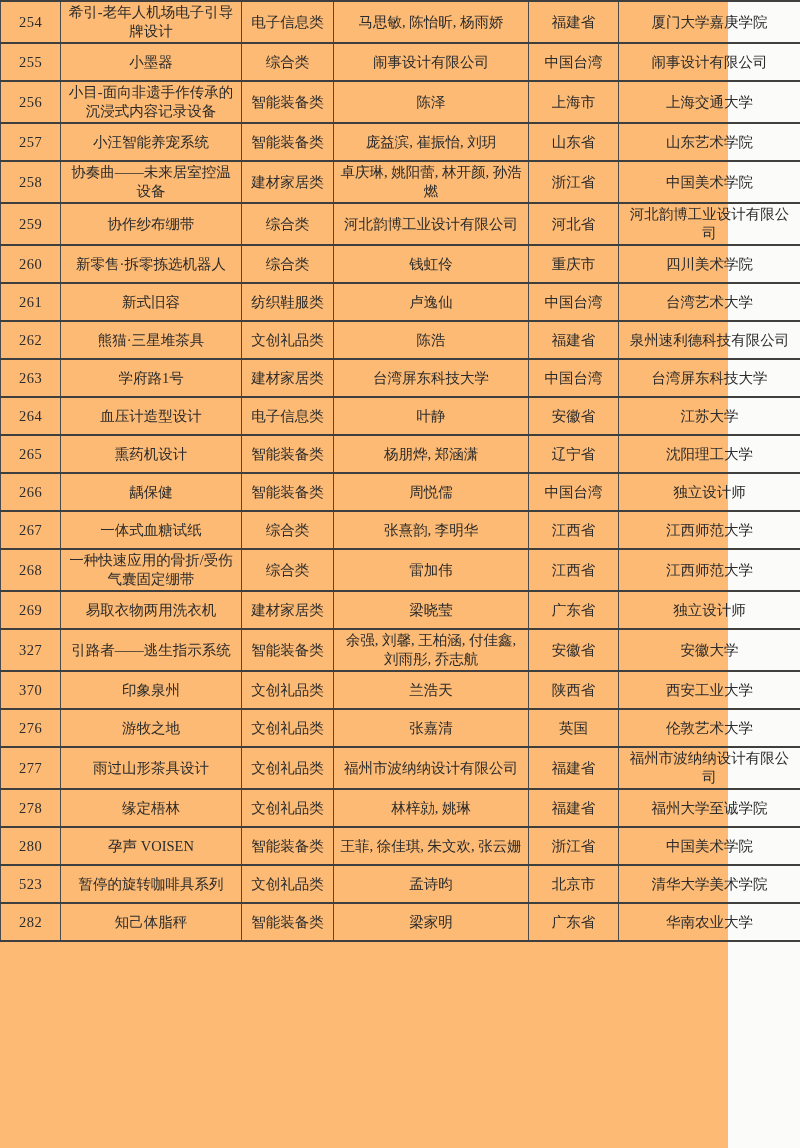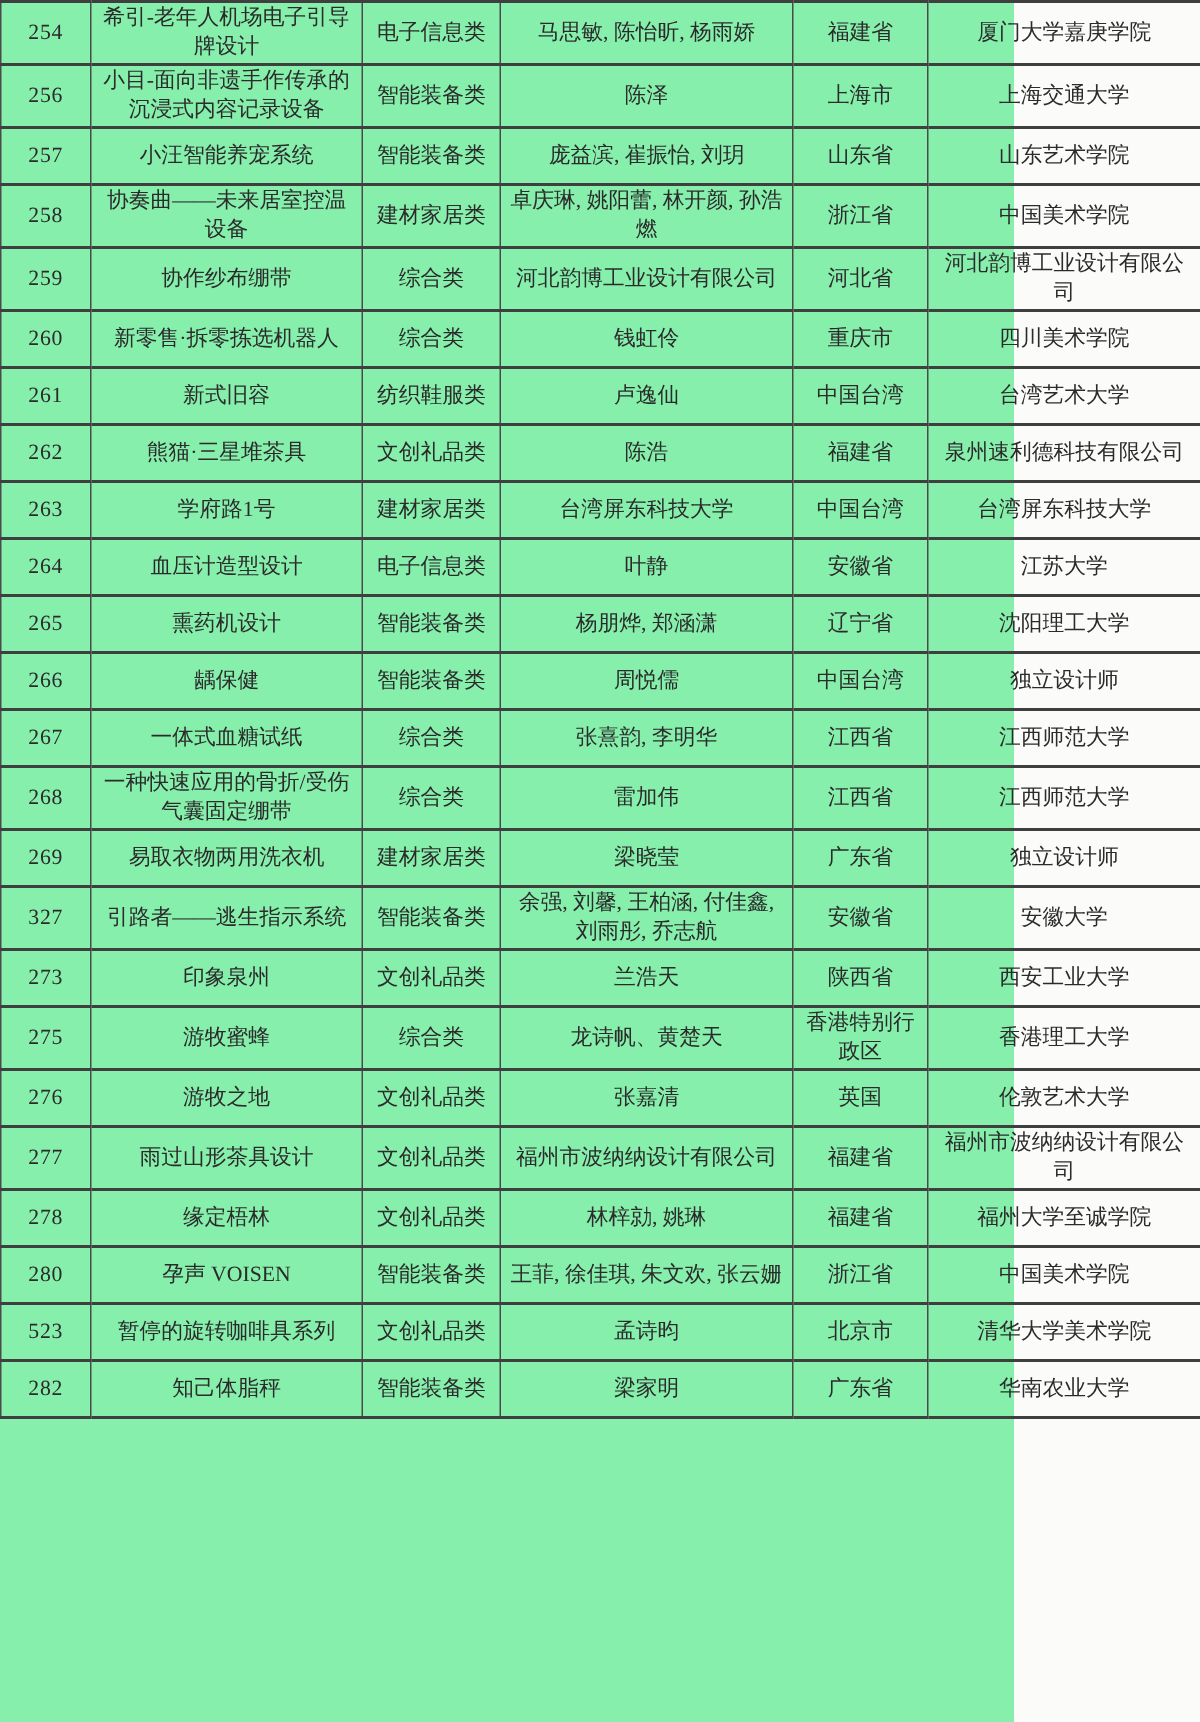--- a/index.html
+++ b/index.html
@@ -5,24 +5,24 @@
   html, body {
     margin: 0;
     padding: 0;
     width: 800px;
     height: 1148px;
     overflow: hidden;
     background: #fbfbfa;
     font-family: "Liberation Serif", "DejaVu Serif", serif;
   }
   .page {
-    width: 676px;
+    width: 728px;
     height: 1148px;
     position: relative;
-    background: #86efac;
+    background: #fdba74;
   }
   table.award-table {
     width: 800px;
     border-collapse: collapse;
     table-layout: fixed;
     color: #2b2b2b;
   }
   table.award-table td {
     border-top: 2px solid #3f3f3f;
     border-bottom: 2px solid #3f3f3f;
@@ -61,20 +61,28 @@
     <tbody>
         <tr>
     <td class="c-num">254</td>
     <td class="c-name">希引-老年人机场电子引导牌设计</td>
     <td class="c-cat">电子信息类</td>
     <td class="c-auth">马思敏, 陈怡昕, 杨雨娇</td>
     <td class="c-reg">福建省</td>
     <td class="c-inst">厦门大学嘉庚学院</td>
   </tr>
         <tr>
+    <td class="c-num">255</td>
+    <td class="c-name">小墨器</td>
+    <td class="c-cat">综合类</td>
+    <td class="c-auth">闹事设计有限公司</td>
+    <td class="c-reg">中国台湾</td>
+    <td class="c-inst">闹事设计有限公司</td>
+  </tr>
+        <tr>
     <td class="c-num">256</td>
     <td class="c-name">小目-面向非遗手作传承的沉浸式内容记录设备</td>
     <td class="c-cat">智能装备类</td>
     <td class="c-auth">陈泽</td>
     <td class="c-reg">上海市</td>
     <td class="c-inst">上海交通大学</td>
   </tr>
         <tr>
     <td class="c-num">257</td>
     <td class="c-name">小汪智能养宠系统</td>
@@ -181,34 +189,26 @@
   </tr>
         <tr>
     <td class="c-num">327</td>
     <td class="c-name">引路者——逃生指示系统</td>
     <td class="c-cat">智能装备类</td>
     <td class="c-auth">余强, 刘馨, 王柏涵, 付佳鑫, 刘雨彤, 乔志航</td>
     <td class="c-reg">安徽省</td>
     <td class="c-inst">安徽大学</td>
   </tr>
         <tr>
-    <td class="c-num">273</td>
+    <td class="c-num">370</td>
     <td class="c-name">印象泉州</td>
     <td class="c-cat">文创礼品类</td>
     <td class="c-auth">兰浩天</td>
     <td class="c-reg">陕西省</td>
     <td class="c-inst">西安工业大学</td>
-  </tr>
-        <tr>
-    <td class="c-num">275</td>
-    <td class="c-name">游牧蜜蜂</td>
-    <td class="c-cat">综合类</td>
-    <td class="c-auth">龙诗帆、黄楚天</td>
-    <td class="c-reg">香港特别行政区</td>
-    <td class="c-inst">香港理工大学</td>
   </tr>
         <tr>
     <td class="c-num">276</td>
     <td class="c-name">游牧之地</td>
     <td class="c-cat">文创礼品类</td>
     <td class="c-auth">张嘉清</td>
     <td class="c-reg">英国</td>
     <td class="c-inst">伦敦艺术大学</td>
   </tr>
         <tr>

